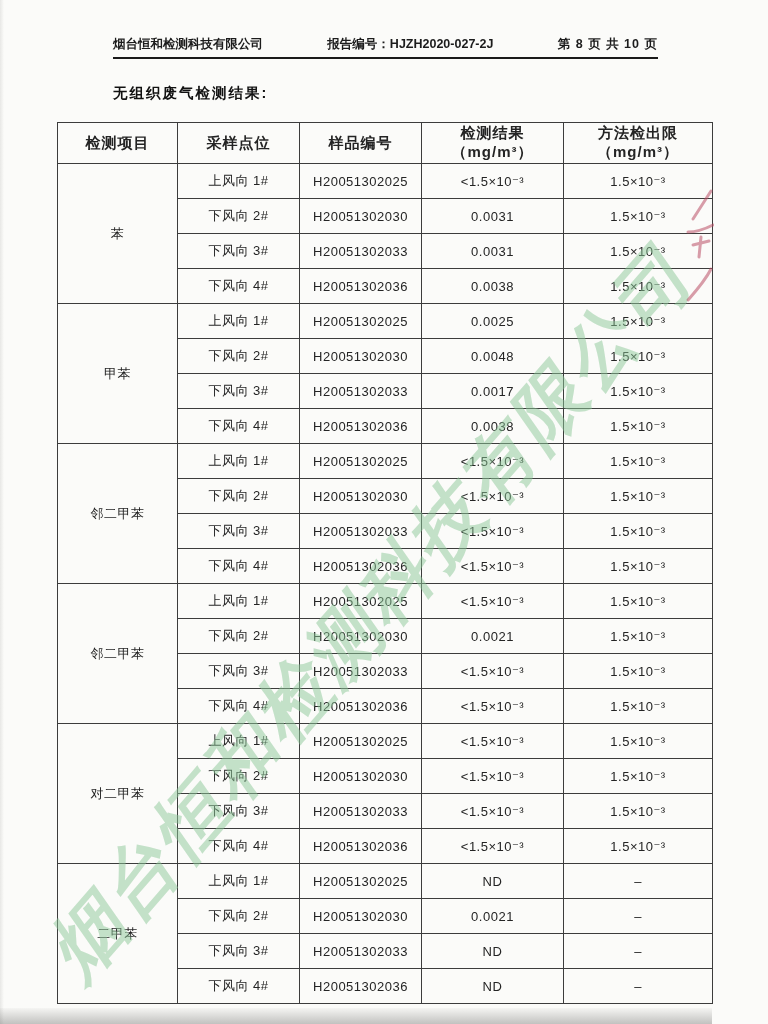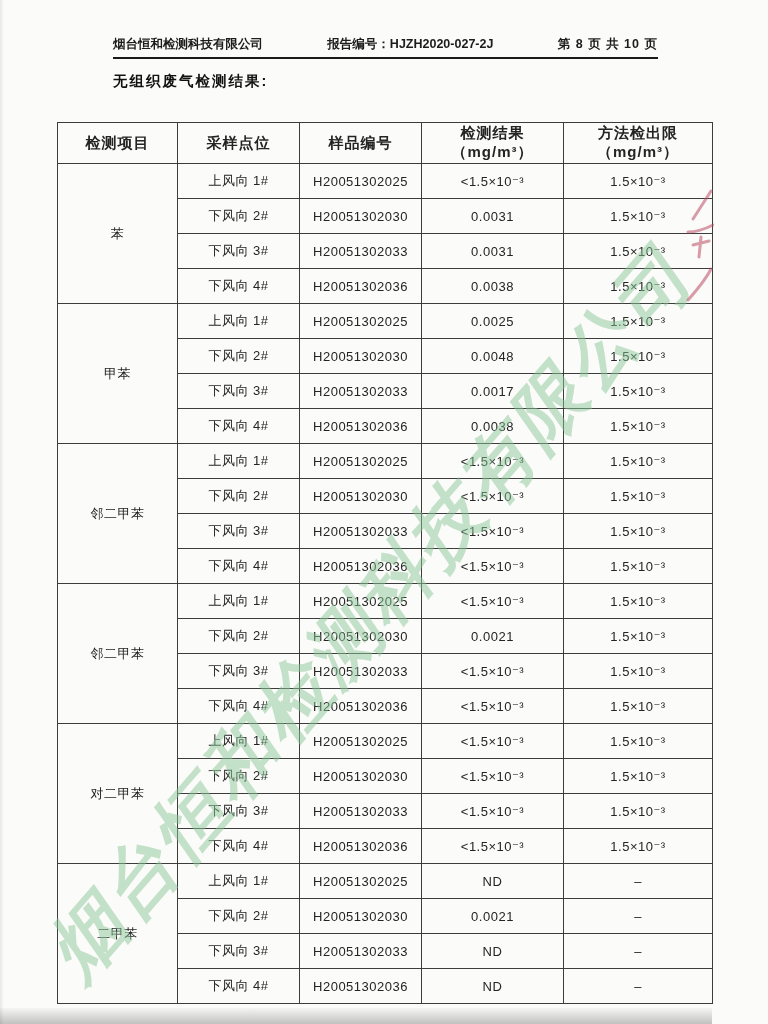--- a/index.html
+++ b/index.html
@@ -7,21 +7,21 @@
   .page{position:relative;width:712px;height:1024px;}
 
   
   .hdr{position:absolute;left:113px;top:36px;width:545px;display:flex;
     justify-content:space-between;align-items:baseline;font-size:12.5px;font-weight:bold;color:#1c1c1c;}
   .hdr .report{white-space:nowrap;}
   .hdr .pageinfo{white-space:nowrap;letter-spacing:1px;}
   .hdr-rule{position:absolute;left:113px;top:57px;width:545px;height:2px;background:#1a1a1a;}
 
   
-  .sec-title{position:absolute;left:113px;top:72px;font-size:14.5px;font-weight:bold;
+  .sec-title{position:absolute;left:113px;top:84px;font-size:14.5px;font-weight:bold;
     letter-spacing:2px;color:#111;}
 
   
   table.results{position:absolute;left:57px;top:122px;width:655px;border-collapse:collapse;
     table-layout:fixed;z-index:1;background:transparent;}
   table.results th,table.results td{border:1.4px solid #3c3c3c;text-align:center;
     vertical-align:middle;padding:0;font-size:13px;color:#242424;overflow:hidden;}
   table.results thead th{height:40px;font-weight:600;letter-spacing:1px;font-size:15px;}
   table.results tbody td{height:34px;letter-spacing:0.5px;}
   td.item-cell{letter-spacing:2px;font-size:13.5px;}

